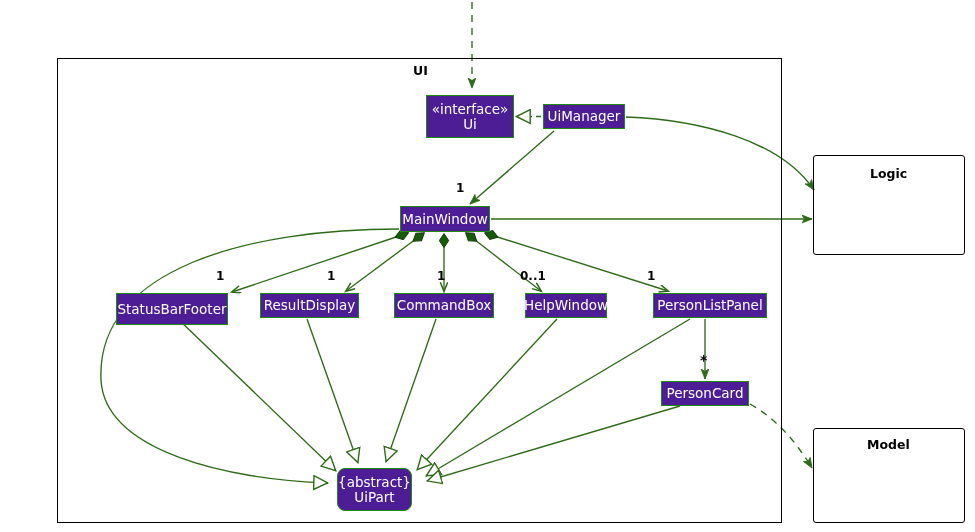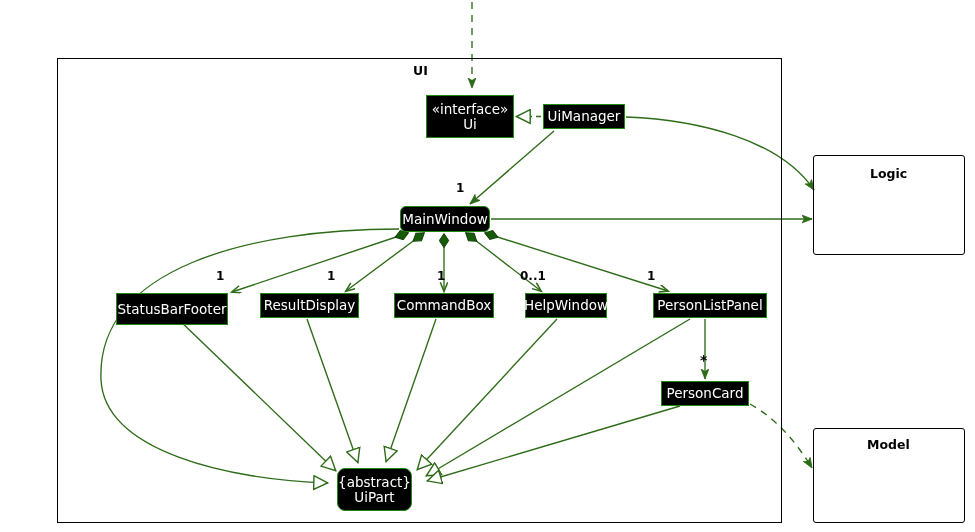--- a/index.html
+++ b/index.html
@@ -21,21 +21,21 @@
   #wires {
     position: absolute;
     left: 0;
     top: 0;
     width: 975px;
     height: 532px;
   }
   .node {
     position: absolute;
     box-sizing: border-box;
-    background: #000000;
+    background: #4c1d95;
     border: 1px solid #1f8a10;
     color: #ffffff;
     font-family: "DejaVu Sans", sans-serif;
     font-size: 13.5px;
     line-height: 1.08;
     display: flex;
     flex-direction: column;
     align-items: center;
     justify-content: center;
     text-align: center;
@@ -139,21 +139,21 @@
 
   <div class="node" style="left:426px; top:95px; width:88px; height:43px;">
     <span class="l1">«interface»</span>
     <span class="l2">Ui</span>
   </div>
 
   <div class="node" style="left:543px; top:104px; width:82px; height:25px;">
     <span class="l2">UiManager</span>
   </div>
 
-  <div class="node" style="left:400px; top:206px; width:90px; height:26px;border-radius:6px;">
+  <div class="node" style="left:400px; top:206px; width:90px; height:26px;">
     <span class="l2">MainWindow</span>
   </div>
 
   <div class="node" style="left:116px; top:293px; width:112px; height:32px;">
     <span class="l2">StatusBarFooter</span>
   </div>
 
   <div class="node" style="left:260px; top:293px; width:99px; height:25px;">
     <span class="l2">ResultDisplay</span>
   </div>

